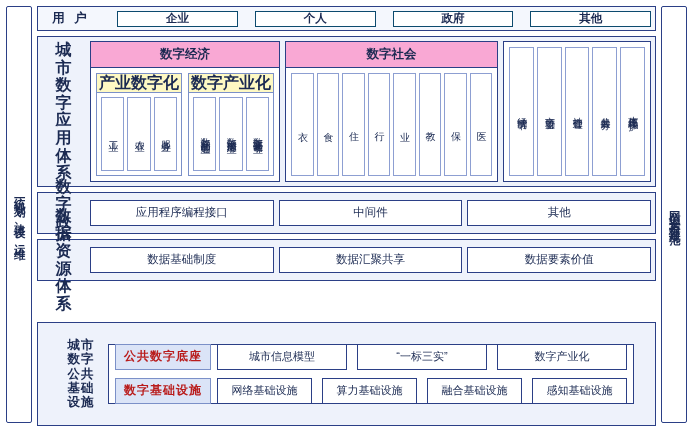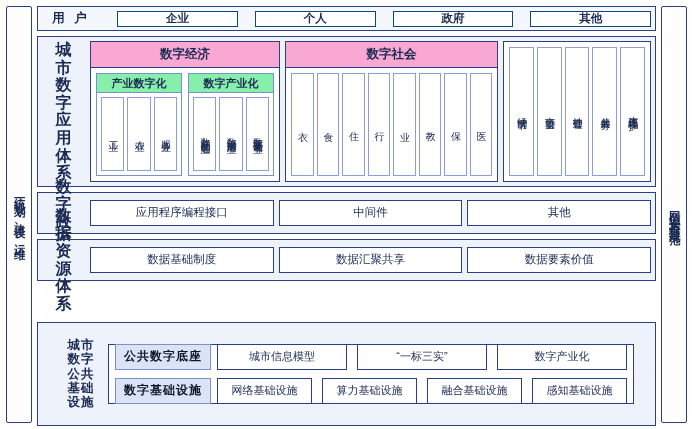--- a/index.html
+++ b/index.html
@@ -137,25 +137,25 @@
   }
   .group {
     flex: 1 1 0;
     display: flex;
     flex-direction: column;
     border: 1px solid #7b90c8;
     background: #ffffff;
   }
   .group-head {
     height: 19px;
-    background: #86efac;
-    display: flex;
-    align-items: center;
-    justify-content: center;
-    font-size: 11px;
+    background: #fef9c3;
+    display: flex;
+    align-items: center;
+    justify-content: center;
+    font-size: 16px;
     font-weight: bold;
     color: #1b2a52;
     border-bottom: 1px solid #7b90c8;
   }
   .group-body {
     flex: 1 1 auto;
     display: flex;
     padding: 4px;
     gap: 3px;
   }
@@ -241,21 +241,21 @@
   .infra-tag {
     flex: 0 0 96px;
     height: 26px;
     background: #dbe4f7;
     border: 1px solid #7b90c8;
     display: flex;
     align-items: center;
     justify-content: center;
     font-size: 12px;
     font-weight: bold;
-    color: #0f172a;
+    color: #b91c1c;
     letter-spacing: 1px;
   }
   .infra-cells { flex: 1 1 auto; display: flex; gap: 10px; }
   .infra-cell {
     flex: 1 1 0;
     height: 26px;
     border: 1px solid #2b3f86;
     background: #ffffff;
     display: flex;
     align-items: center;

